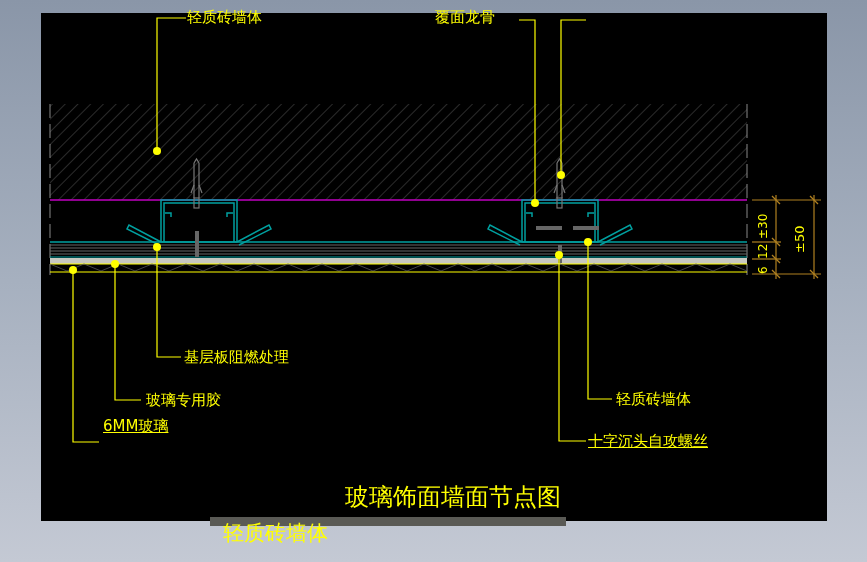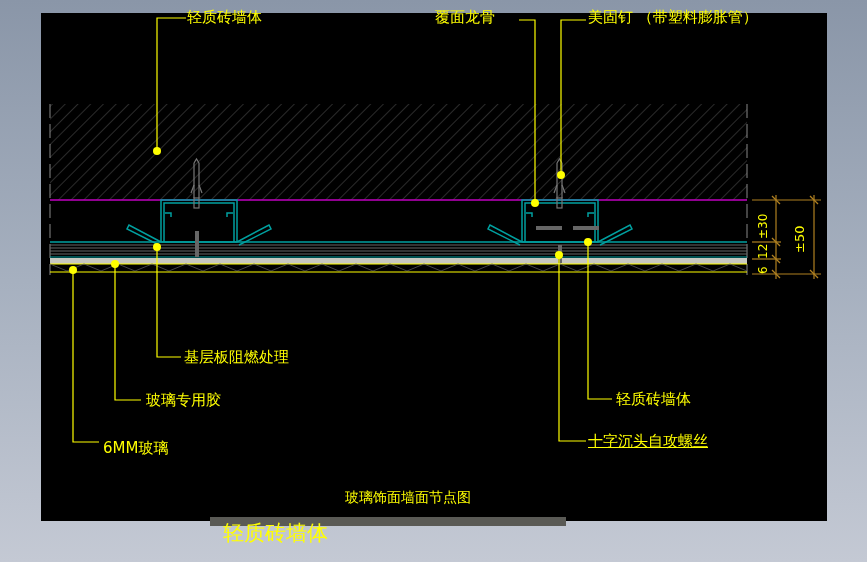--- a/index.html
+++ b/index.html
@@ -11,21 +11,21 @@
   }
   .canvas {
     position: absolute; left: 41px; top: 13px; width: 786px; height: 508px;
     background: #000;
   }
   svg { position: absolute; left: 0; top: 0; }
   .lbl {
     position: absolute; color: #ffff00; font-size: 15px; line-height: 15px;
     white-space: nowrap; font-family: "DejaVu Sans", sans-serif;
   }
-  .title-main { font-size: 14px; line-height: 21px; }
+  .title-main { font-size: 24px; line-height: 21px; }
   .title-sub { font-size: 21px; line-height: 21px; }
   .dim { position: absolute; color: #ffff00; font-size: 12px; white-space: nowrap;
          transform-origin: left top; transform: rotate(-90deg); font-family: "DejaVu Sans", sans-serif; }
 </style>
 </head>
 <body>
 
 <div class="canvas">
   <svg width="786" height="536" viewBox="0 0 786 536">
     <defs>
@@ -121,25 +121,24 @@
       <line x1="731" y1="257" x2="739" y2="265"></line>
       <line x1="769" y1="183" x2="777" y2="191"></line>
       <line x1="769" y1="257" x2="777" y2="265"></line>
     </g>
 
     <rect x="169" y="504" width="356" height="9" fill="#5a5a55"></rect>
   </svg>
 
   <div class="lbl" style="left:146px; top:-3px;">轻质砖墙体</div>
   <div class="lbl" style="left:394px; top:-3px;">覆面龙骨</div>
-  <div class="lbl" style="left:547px; top:-3px;">美固钉 （带塑料膨胀管）</div>
 
   <div class="lbl" style="left:143px; top:337px;text-align:right;">基层板阻燃处理</div>
   <div class="lbl" style="left:105px; top:380px;font-family:Liberation Serif, serif;">玻璃专用胶</div>
-  <div class="lbl" style="left:62px; top:428px;">6MM玻璃</div>
+  <div class="lbl" style="left:62px; top:406px;text-decoration:underline;">6MM玻璃</div>
 
   <div class="lbl" style="left:575px; top:379px;">轻质砖墙体</div>
   <div class="lbl" style="left:547px; top:421px;text-decoration:underline;">十字沉头自攻螺丝</div>
 
   <div class="dim" style="left:715px; top:226px;">±30</div>
   <div class="dim" style="left:715px; top:246px;">12</div>
   <div class="dim" style="left:715px; top:261px;">6</div>
   <div class="dim" style="left:751px; top:240px; font-size:13px;">±50</div>
 
   <div class="lbl title-main" style="left:304px; top:474px;">玻璃饰面墙面节点图</div>

